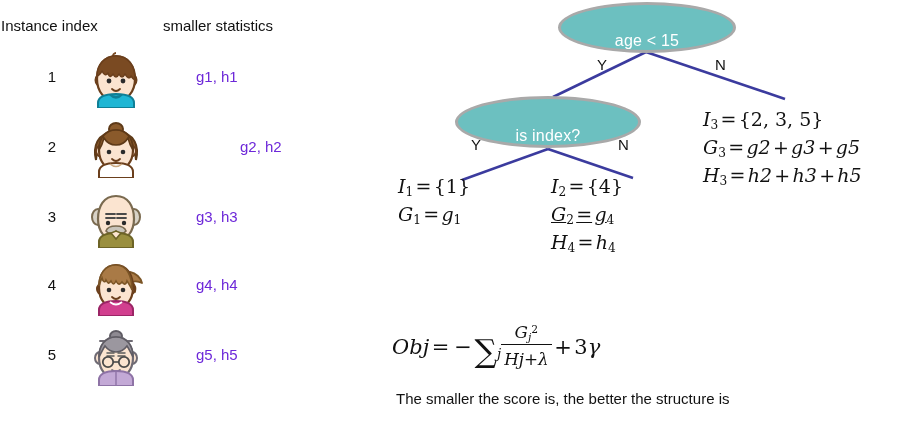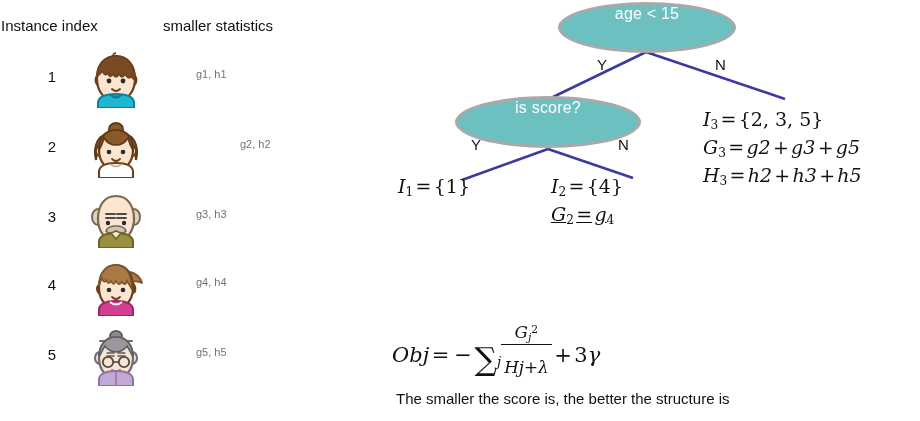--- a/index.html
+++ b/index.html
@@ -3,45 +3,45 @@
 <meta charset="utf-8">
 <style>
   html,body{margin:0;padding:0;background:#ffffff;}
   body{width:920px;height:421px;position:relative;overflow:hidden;
        font-family:"Liberation Sans",sans-serif;color:#1a1a1a;}
   .abs{position:absolute;}
 
   
   .col-head{font-size:15px;color:#111;white-space:nowrap;}
   .idx{font-size:15px;color:#111;text-align:right;width:28px;}
-  .stat{font-size:11px;color:#737373;white-space:nowrap;}
+  .stat{font-size:15px;color:#6d28d9;white-space:nowrap;}
 
   
   .avatar{width:56px;height:58px;}
 
   
-  .node{border-radius:50%;display:flex;align-items:flex-start;justify-content:center;
+  .node{border-radius:50%;display:flex;align-items:flex-end;justify-content:center;
         background:#6cc0c0;border:3px solid #a9a9a9;box-sizing:border-box;}
   .node span{color:#ffffff;font-size:16px;font-family:"Liberation Sans",sans-serif;
              letter-spacing:.2px;}
   .branch-lbl{font-size:15px;color:#111;}
   svg.edges{position:absolute;left:0;top:0;overflow:visible;}
 
   
   .math{font-family:"DejaVu Serif",serif;font-size:19px;color:#111;white-space:nowrap;
         font-style:normal;}
   .math i{font-style:italic;}
   .math sub{font-size:.64em;font-style:italic;vertical-align:-.25em;}
   .math sub.rm{font-style:normal;}
   .math sup{font-size:.64em;vertical-align:.45em;font-style:normal;}
   .op{font-style:normal;padding:0 .12em;}
 
   .frac{display:inline-block;vertical-align:-.62em;text-align:center;font-size:.80em;}
   .frac .num{display:block;padding:0 3px;}
-  .frac .den{display:block;border-top:1.3px solid #111;padding:12px 3px;}
+  .frac .den{display:block;border-top:1.3px solid #111;padding:4px 3px;}
   .bigsum{font-size:1.5em;vertical-align:-.24em;font-style:normal;}
 
   .caption{font-size:15px;color:#111;white-space:nowrap;}
 </style>
 </head>
 <body>
 
 <div class="abs col-head" style="left:1px;top:17px;">Instance index</div>
 <div class="abs col-head" style="left:163px;top:17px;">smaller statistics</div>
 
@@ -153,21 +153,21 @@
   <line x1="548" y1="149" x2="462" y2="180" stroke="#3b3b9e" stroke-width="2.6"></line>
 
   <line x1="548" y1="149" x2="633" y2="178" stroke="#3b3b9e" stroke-width="2.6"></line>
 </svg>
 
 <div class="abs node" style="left:558px;top:2px;width:178px;height:51px;">
   <span>age &lt; 15</span>
 </div>
 
 <div class="abs node" style="left:455px;top:96px;width:186px;height:52px;">
-  <span>is score?</span>
+  <span>is index?</span>
 </div>
 
 <div class="abs branch-lbl" style="left:597px;top:56px;">Y</div>
 <div class="abs branch-lbl" style="left:715px;top:56px;">N</div>
 <div class="abs branch-lbl" style="left:471px;top:136px;">Y</div>
 <div class="abs branch-lbl" style="left:618px;top:136px;">N</div>
 
 <div class="abs" style="left:703px;top:108px;">
   <div class="math">
     <i>I</i><sub class="rm">3</sub><span class="op">=</span><span>{2, 3, 5}</span>
@@ -177,28 +177,34 @@
   </div>
   <div class="math" style="margin-top:4px;">
     <i>H</i><sub class="rm">3</sub><span class="op">=</span><i>h2</i><span class="op">+</span><i>h3</i><span class="op">+</span><i>h5</i>
   </div>
 </div>
 
 <div class="abs" style="left:398px;top:175px;">
   <div class="math">
     <i>I</i><sub class="rm">1</sub><span class="op">=</span><span>{1}</span>
   </div>
+  <div class="math" style="margin-top:4px;">
+    <i>G</i><sub class="rm">1</sub><span class="op">=</span><i>g</i><sub class="rm">1</sub>
+  </div>
 </div>
 
 <div class="abs" style="left:551px;top:175px;">
   <div class="math">
     <i>I</i><sub class="rm">2</sub><span class="op">=</span><span>{4}</span>
   </div>
   <div class="math" style="margin-top:4px;text-decoration:underline;">
     <i>G</i><sub class="rm">2</sub><span class="op">=</span><i>g</i><sub class="rm">4</sub>
   </div>
+  <div class="math" style="margin-top:4px;">
+    <i>H</i><sub class="rm">4</sub><span class="op">=</span><i>h</i><sub class="rm">4</sub>
+  </div>
 </div>
 
 <div class="abs math" style="left:392px;top:322px;font-size:21px;">
   <i>Obj</i><span class="op">=</span><span class="op">−</span><span class="bigsum">∑</span><sub>j</sub><span class="frac"><span class="num"><i>G</i><sub>j</sub><sup>2</sup></span><span class="den"><i>Hj+λ</i></span></span><span class="op">+</span><span>3</span><i>γ</i>
 </div>
 
 <div class="abs caption" style="left:396px;top:390px;">The smaller the score is, the better the structure is</div>
 
 </body></html>

